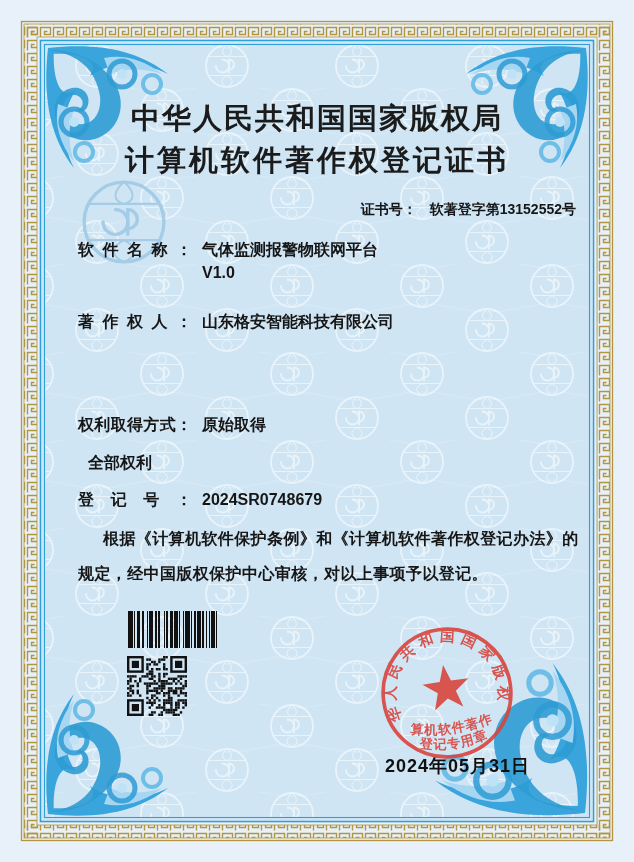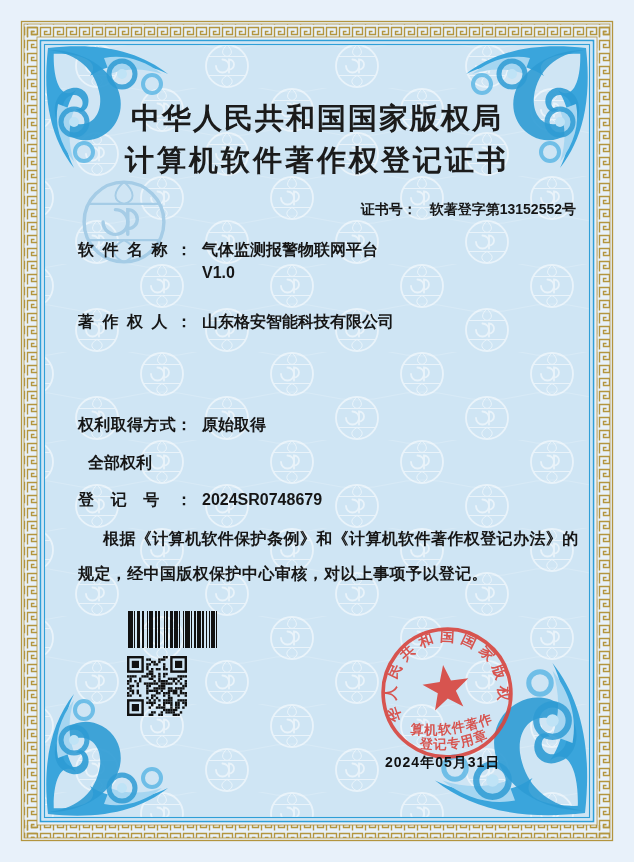--- a/index.html
+++ b/index.html
@@ -17,21 +17,21 @@
   .val{margin-left:10px;}
   #row-name{top:238px;} #row-owner{top:310px;} #row-acq{top:413px;}
   #row-scope{top:451px;} #row-reg{top:488px;}
   .statement{left:78px;width:504px;font-size:16px;font-weight:700;letter-spacing:.4px;}
   #statement-line1{top:529px;text-indent:25px;}
   #statement-line2{top:564px;}
   .barcode{left:128px;top:611px;width:92px;height:37px;display:flex;align-items:stretch;}
   .barcode i{display:block;height:100%;}
   .qr{left:127px;top:656px;width:60px;height:60px;}
   .sealbox{left:371px;top:617px;width:152px;height:152px;}
-  .date{left:385px;top:754px;font-size:14px;font-weight:700;letter-spacing:1px;color:#101010;}
+  .date{left:385px;top:754px;font-size:18px;font-weight:700;letter-spacing:1px;color:#101010;}
   .sealtext{font-weight:700;font-family:"Liberation Sans",sans-serif;}
 </style>
 </head>
 <body>
 
 <div class="page">
 
   <svg class="decor" width="634" height="862" viewBox="0 0 634 862">
     <defs>
       <g id="emblem" fill="none" stroke-linecap="round">

